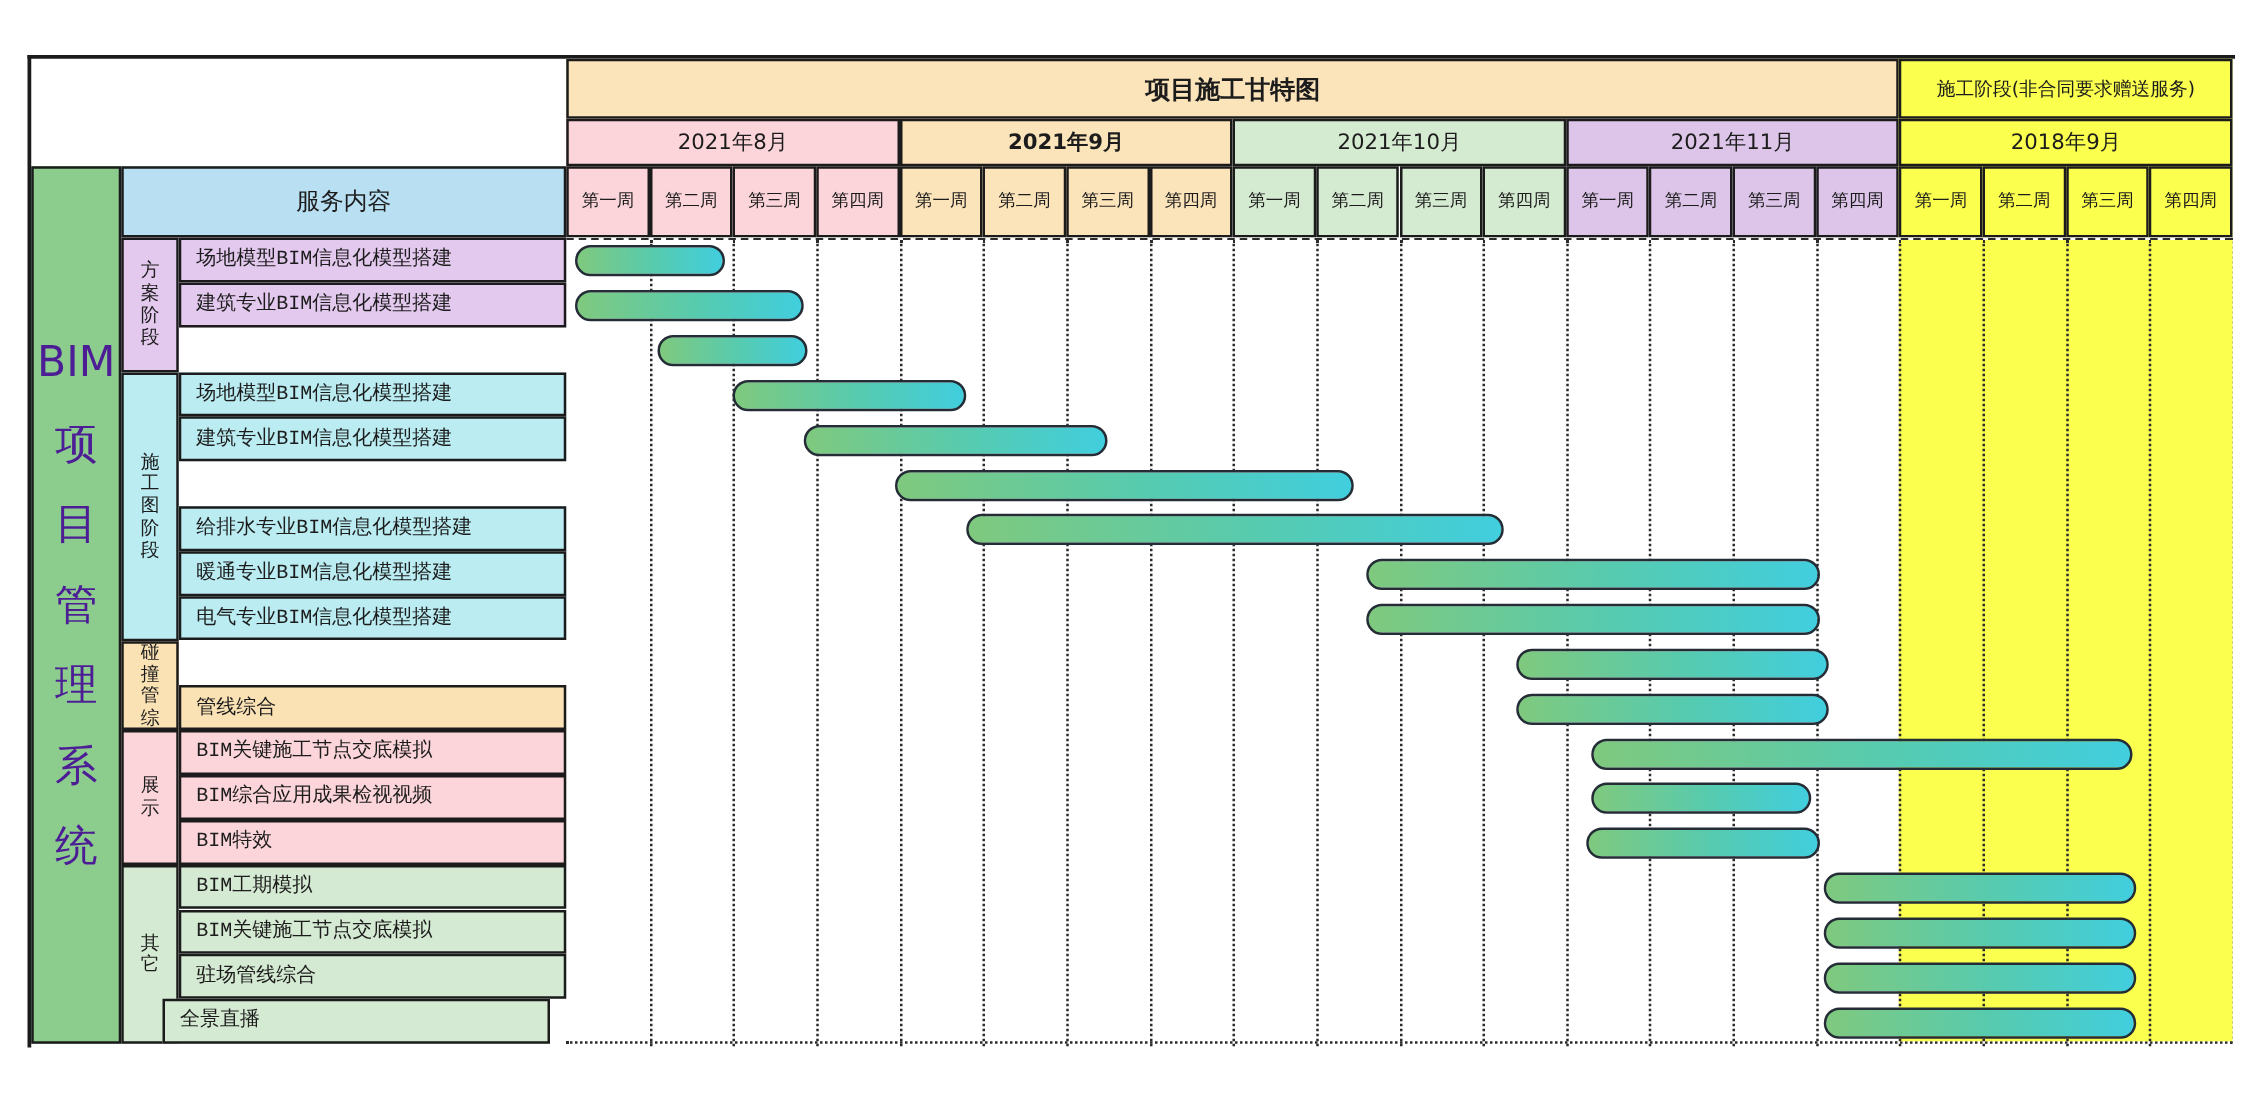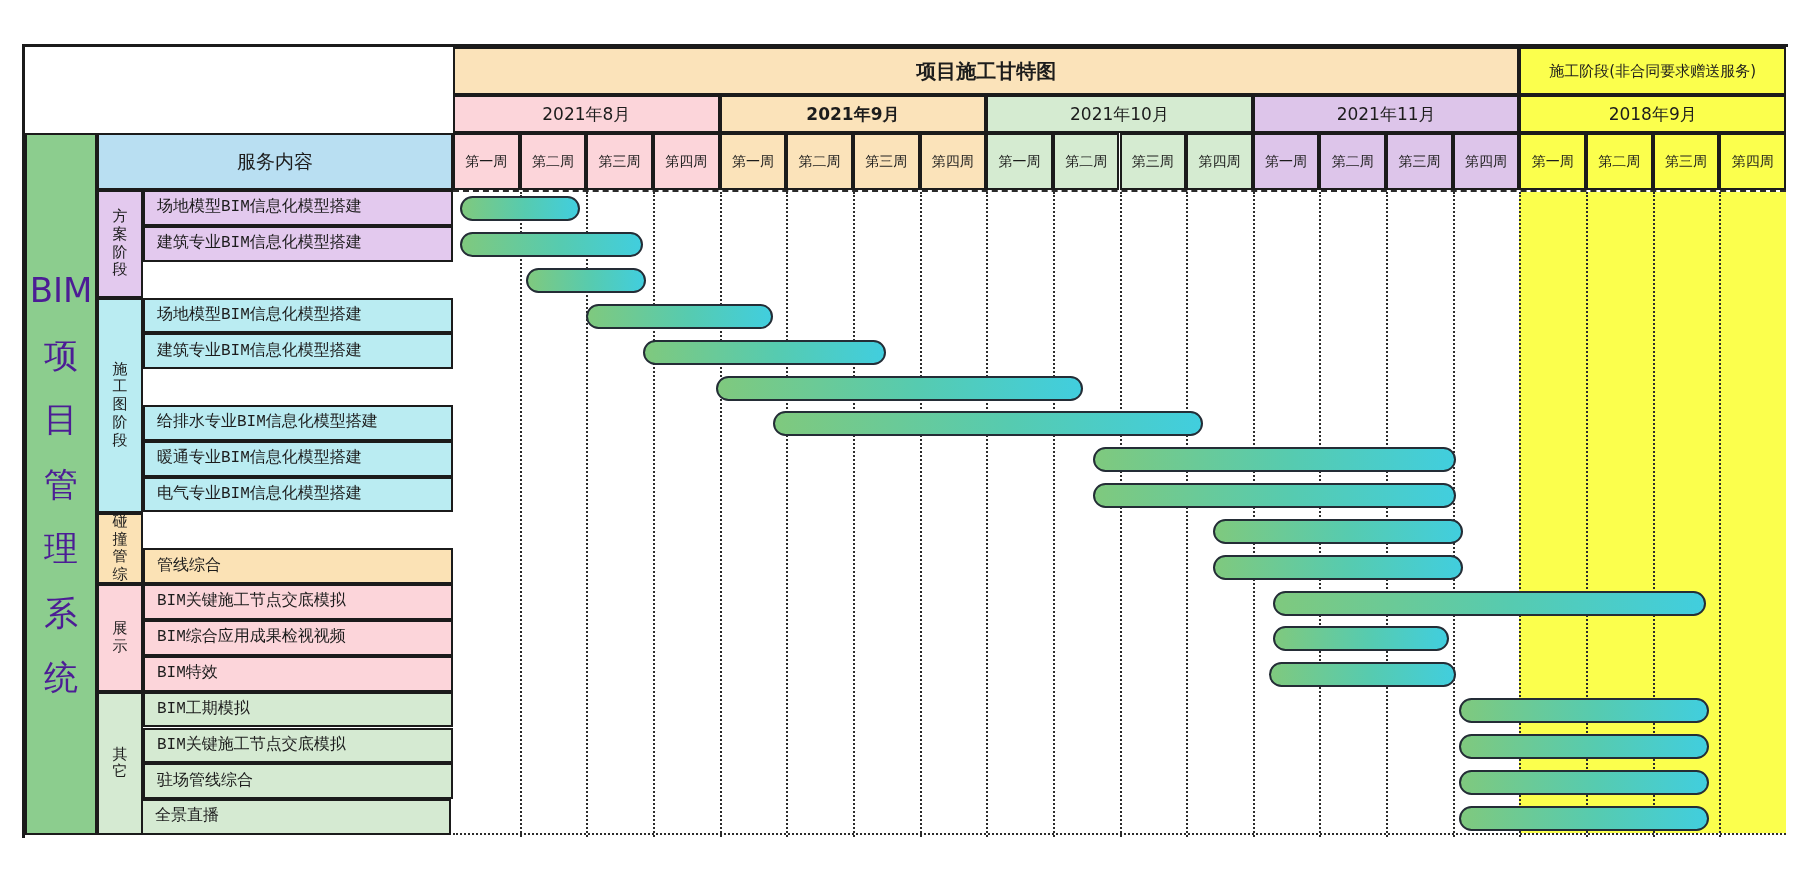--- a/index.html
+++ b/index.html
@@ -118,15 +118,15 @@
       </div>
       <div class="cell task" style="left: 118px; top: 537.167px; width: 310px; height: 35.8333px; background: rgb(252, 213, 218); font-size: 16px;">BIM关键施工节点交底模拟</div>
       <div class="cell task" style="left: 118px; top: 573px; width: 310px; height: 35.8333px; background: rgb(252, 213, 218); font-size: 16px;">BIM综合应用成果检视视频</div>
       <div class="cell task" style="left: 118px; top: 608.833px; width: 310px; height: 35.8333px; background: rgb(252, 213, 218); font-size: 16px;">BIM特效</div>
       <div class="cell" style="left: 72px; top: 644.667px; width: 46px; height: 143.333px; background: rgb(213, 234, 210); font-size: 15px; line-height: 1.18;">
         <span class="vtext">其<br>它</span>
       </div>
       <div class="cell task" style="left: 118px; top: 680.5px; width: 310px; height: 35.8333px; background: rgb(213, 234, 210); font-size: 16px;">BIM关键施工节点交底模拟</div>
       <div class="cell task" style="left: 118px; top: 644.667px; width: 310px; height: 35.8333px; background: rgb(213, 234, 210); font-size: 16px;">BIM工期模拟</div>
       <div class="cell task" style="left: 118px; top: 716.333px; width: 310px; height: 35.8333px; background: rgb(213, 234, 210); font-size: 16px;">驻场管线综合</div>
-      <div class="cell task" style="left: 116px; top: 752.167px; width: 310px; height: 35.8333px; background: rgb(213, 234, 210); font-size: 16px;">全景直播</div>
+      <div class="cell task" style="left: 105px; top: 752.167px; width: 310px; height: 35.8333px; background: rgb(213, 234, 210); font-size: 16px;">全景直播</div>
     </div>
 </div>
 
 </body></html>

